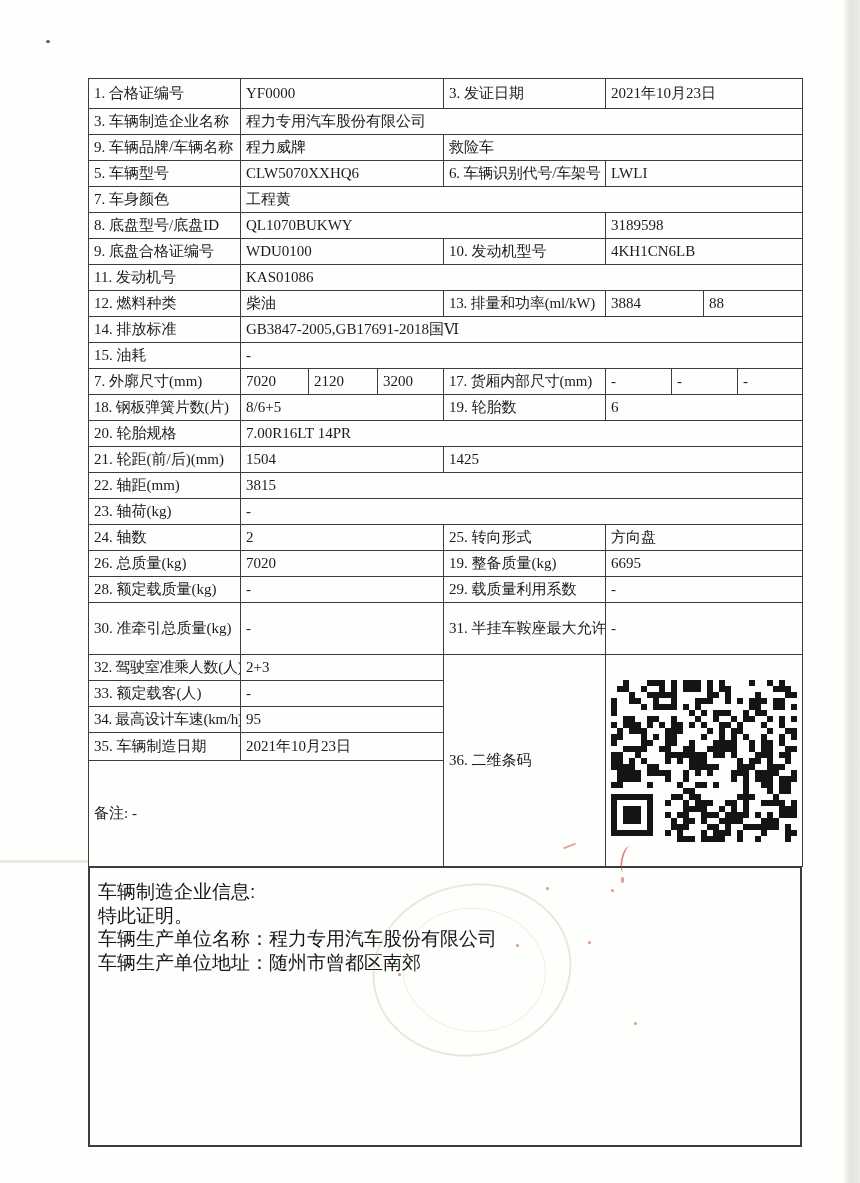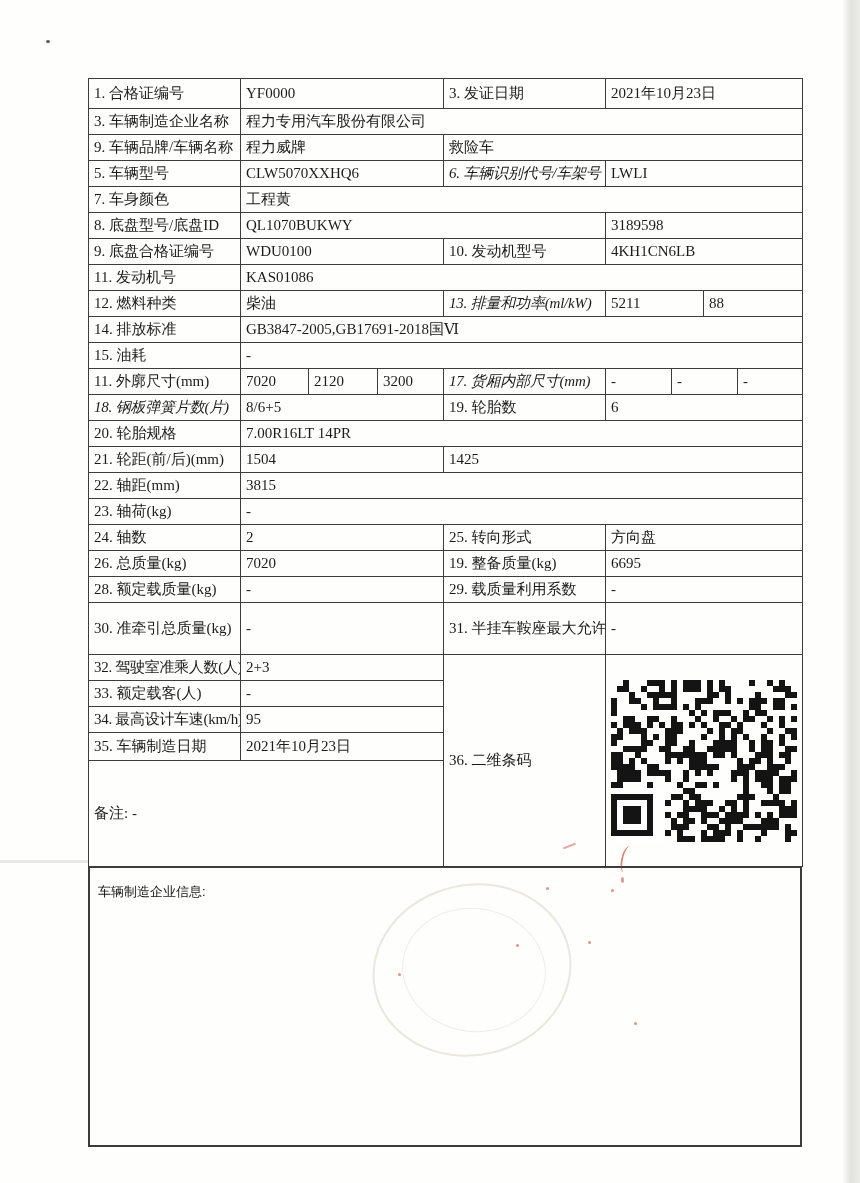--- a/index.html
+++ b/index.html
@@ -15,32 +15,32 @@
     border:1px solid #383838;
   }
   table.cert td{
     border:1px solid #3c3c3c;
     padding:1px 3px 1px 5px;
     font-size:15px;line-height:1.25;
     vertical-align:middle;
     overflow:hidden;white-space:nowrap;
   }
   td.tight  {font-size:12.5px;letter-spacing:-0.3px;margin-top:40px;}
-  td.tight2 {font-size:13.5px;letter-spacing:-0.2px;font-style:italic;}
+  td.tight2 {font-size:13.5px;letter-spacing:-0.2px;}
   td.wrap   {white-space:normal;font-size:14px;line-height:1.5;}
   td.remark-cell{vertical-align:top;padding-top:5px;}
   td.qr-holder{vertical-align:top;padding:28px 0 0 7px;}
   
   .footer-box{
     position:absolute;left:88px;top:866px;width:714px;height:281px;
     border:2px solid #3c3c3c;background:transparent;
     box-sizing:border-box;
     padding:12px 10px 0 8px;
     font-family:"Liberation Sans","DejaVu Sans",sans-serif;
-    font-size:13px;line-height:23.6px;color:#161616;
+    font-size:19px;line-height:23.6px;color:#161616;
   }
   .footer-box div{white-space:nowrap;}
   
   .scan-edge{
     position:absolute;right:0;top:0;width:17px;height:1183px;
     background:linear-gradient(to right,#fbfbf9 0%,#e2e2de 45%,#ecece8 100%);
   }
   .speck-dark{position:absolute;left:46px;top:40px;width:4px;height:3px;background:#5a5a5a;border-radius:50%;}
   .streak-left{position:absolute;left:0;top:860px;width:88px;height:3px;background:#d9d9d4;opacity:.6;}
   .stamp-arc1{position:absolute;left:372px;top:884px;width:196px;height:168px;border:2px solid rgba(165,152,128,.22);border-radius:50%;transform:rotate(-12deg);}
@@ -108,33 +108,33 @@
     <td colspan="4">4KH1CN6LB</td>
   </tr>
   <tr style="height:26px">
     <td>11. 发动机号</td>
     <td colspan="8">KAS01086</td>
   </tr>
   <tr style="height:26px">
     <td>12. 燃料种类</td>
     <td colspan="3">柴油</td>
     <td class="tight2">13. 排量和功率(ml/kW)</td>
-    <td colspan="2">5211</td>
+    <td colspan="2">3884</td>
     <td colspan="2">88</td>
   </tr>
   <tr style="height:26px">
     <td>14. 排放标准</td>
     <td colspan="8">GB3847-2005,GB17691-2018国Ⅵ</td>
   </tr>
   <tr style="height:26px">
     <td>15. 油耗</td>
     <td colspan="8">-</td>
   </tr>
   <tr style="height:26px">
-    <td>11. 外廓尺寸(mm)</td>
+    <td>7. 外廓尺寸(mm)</td>
     <td>7020</td>
     <td>2120</td>
     <td>3200</td>
     <td class="tight2">17. 货厢内部尺寸(mm)</td>
     <td>-</td>
     <td colspan="2">-</td>
     <td>-</td>
   </tr>
   <tr style="height:26px">
     <td class="tight2">18. 钢板弹簧片数(片)</td>
@@ -605,20 +605,23 @@
     <td colspan="4" class="remark-cell">
       <span>备注:</span>
       <span>-</span>
     </td>
   </tr>
 </tbody>
   </table>
 
 <div class="footer-box">
   <div>车辆制造企业信息:</div>
+  <div>特此证明。</div>
+  <div>车辆生产单位名称：程力专用汽车股份有限公司</div>
+  <div>车辆生产单位地址：随州市曾都区南郊</div>
 </div>
 
 <div class="stamp-arc1"></div>
 <div class="stamp-arc2"></div>
 <div class="red-curl"></div>
 <div class="red-tick"></div>
 <div class="red-dot-b"></div>
 <div class="red-speck" style="left:546px;top:887px"></div>
 <div class="red-speck" style="left:611px;top:889px"></div>
 <div class="red-speck" style="left:516px;top:944px"></div>

